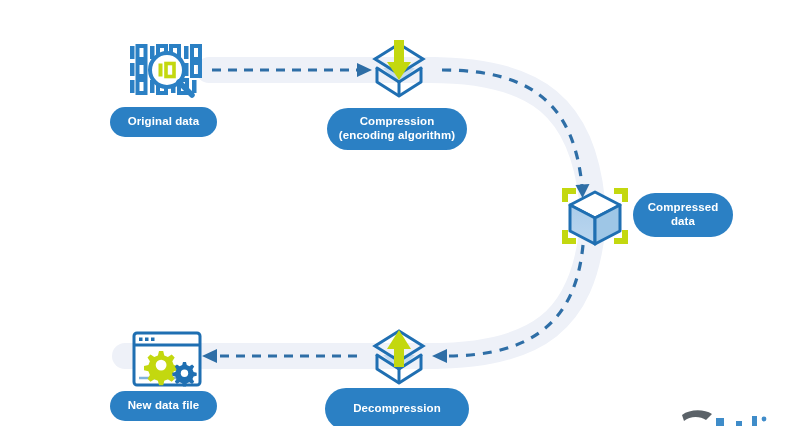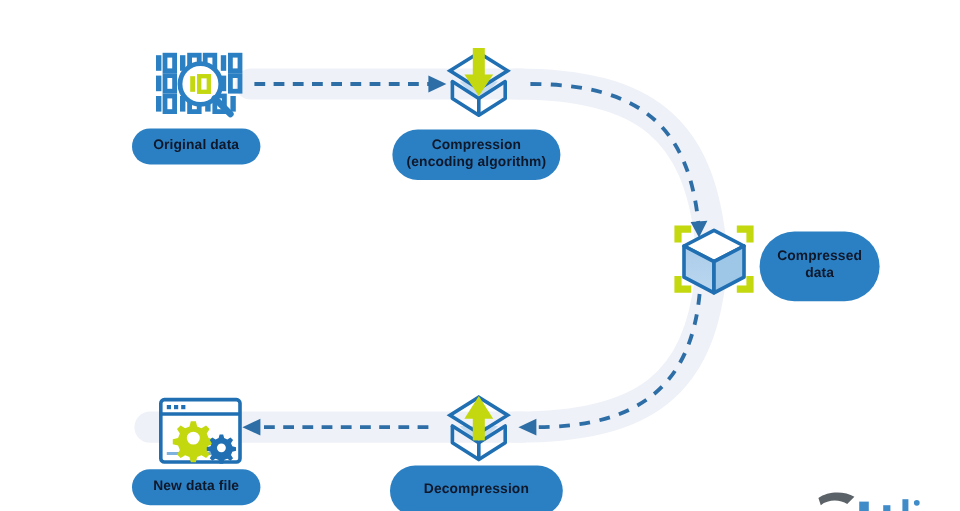--- a/index.html
+++ b/index.html
@@ -20,21 +20,21 @@
   #flow-svg {
     position: absolute;
     left: 0;
     top: 0;
     width: 800px;
     height: 426px;
   }
   .pill {
     position: absolute;
     background: #2b80c4;
-    color: #0f172a;
+    color: #ffffff;
     border-radius: 999px;
     display: flex;
     flex-direction: column;
     align-items: center;
     justify-content: center;
     text-align: center;
     line-height: 1.18;
     box-sizing: border-box;
     padding: 6px 14px;
     letter-spacing: 0.1px;
@@ -46,21 +46,21 @@
   }
   .pill .l2 {
     font-weight: bold;
     font-size: 11.5px;
     white-space: nowrap;
   }
   .pill.one-line .l1 { font-size: 11.5px; }
 
   #pill-original   { left: 110px; top: 107px; width: 107px; height: 30px; }
   #pill-compress   { left: 327px; top: 108px; width: 140px; height: 42px; }
-  #pill-cube       { left: 633px; top: 193px; width: 100px; height: 58px; }
+  #pill-cube       { left: 633px; top: 193px; width: 100px; height: 44px; }
   #pill-newfile    { left: 110px; top: 391px; width: 107px; height: 30px; }
   #pill-decompress { left: 325px; top: 388px; width: 144px; height: 42px; }
 </style>
 </head>
 <body>
 
 <div id="canvas">
 
   <svg id="flow-svg" viewBox="0 0 800 426">
     <defs>

